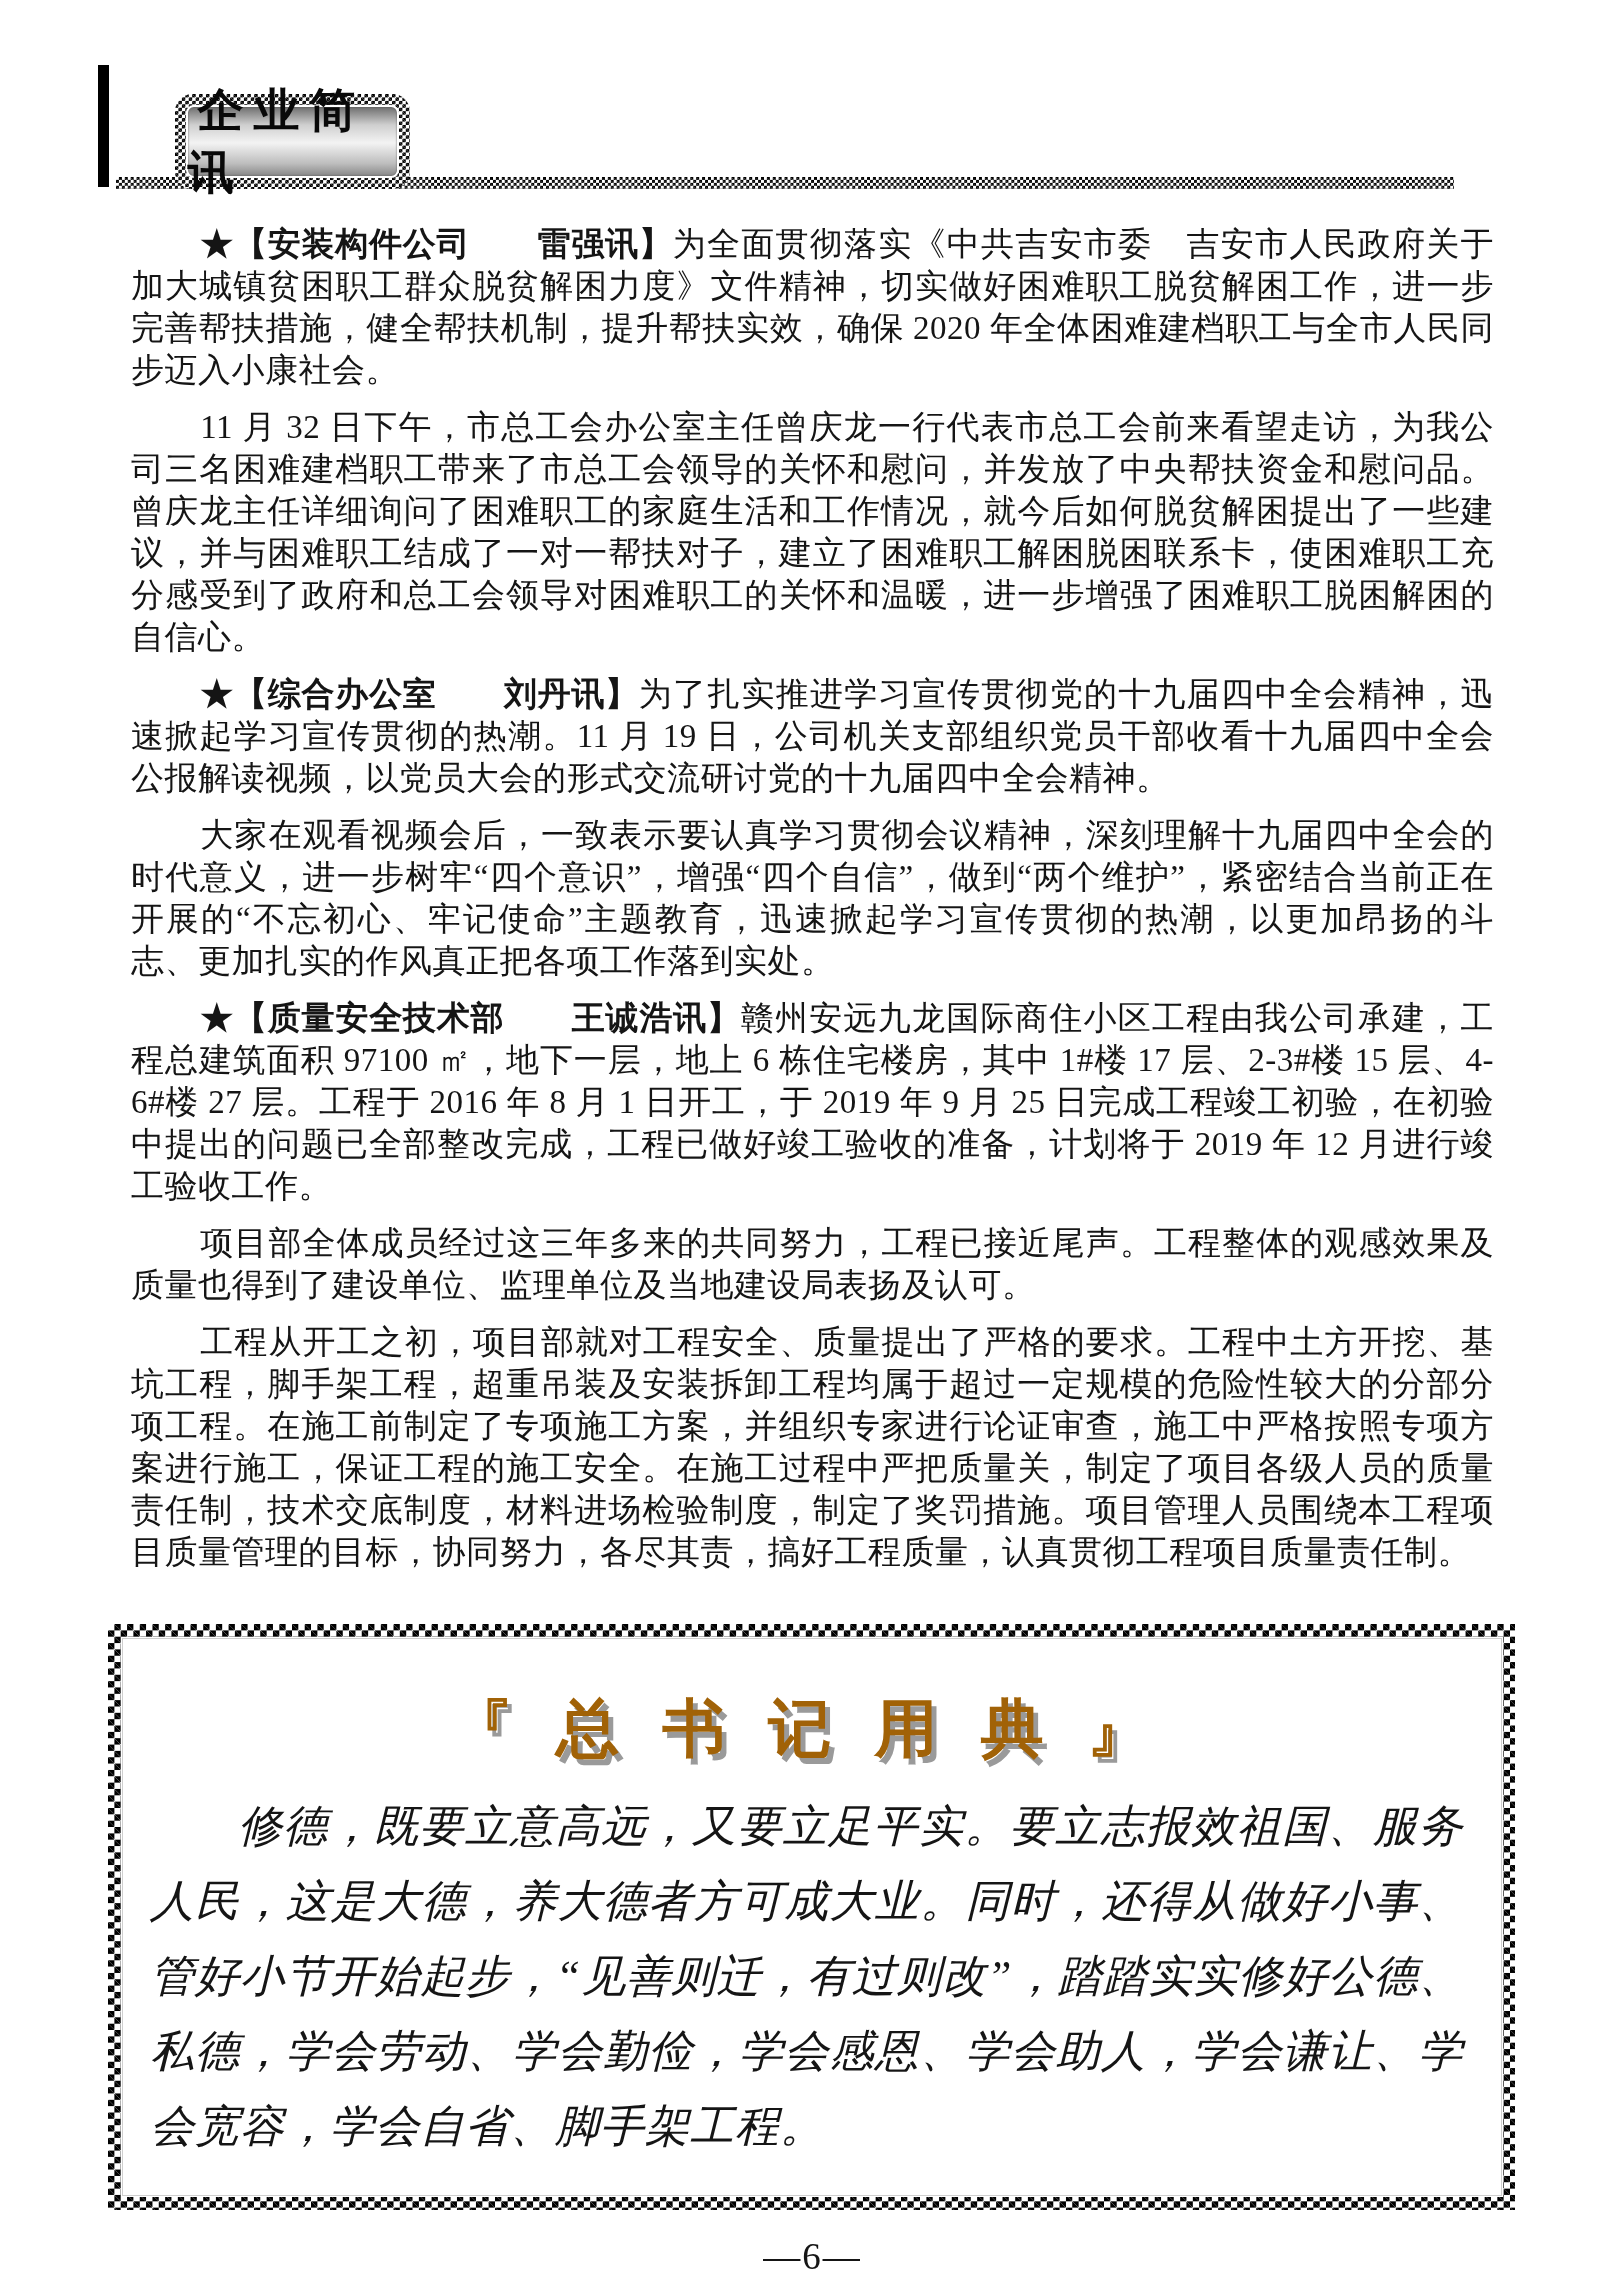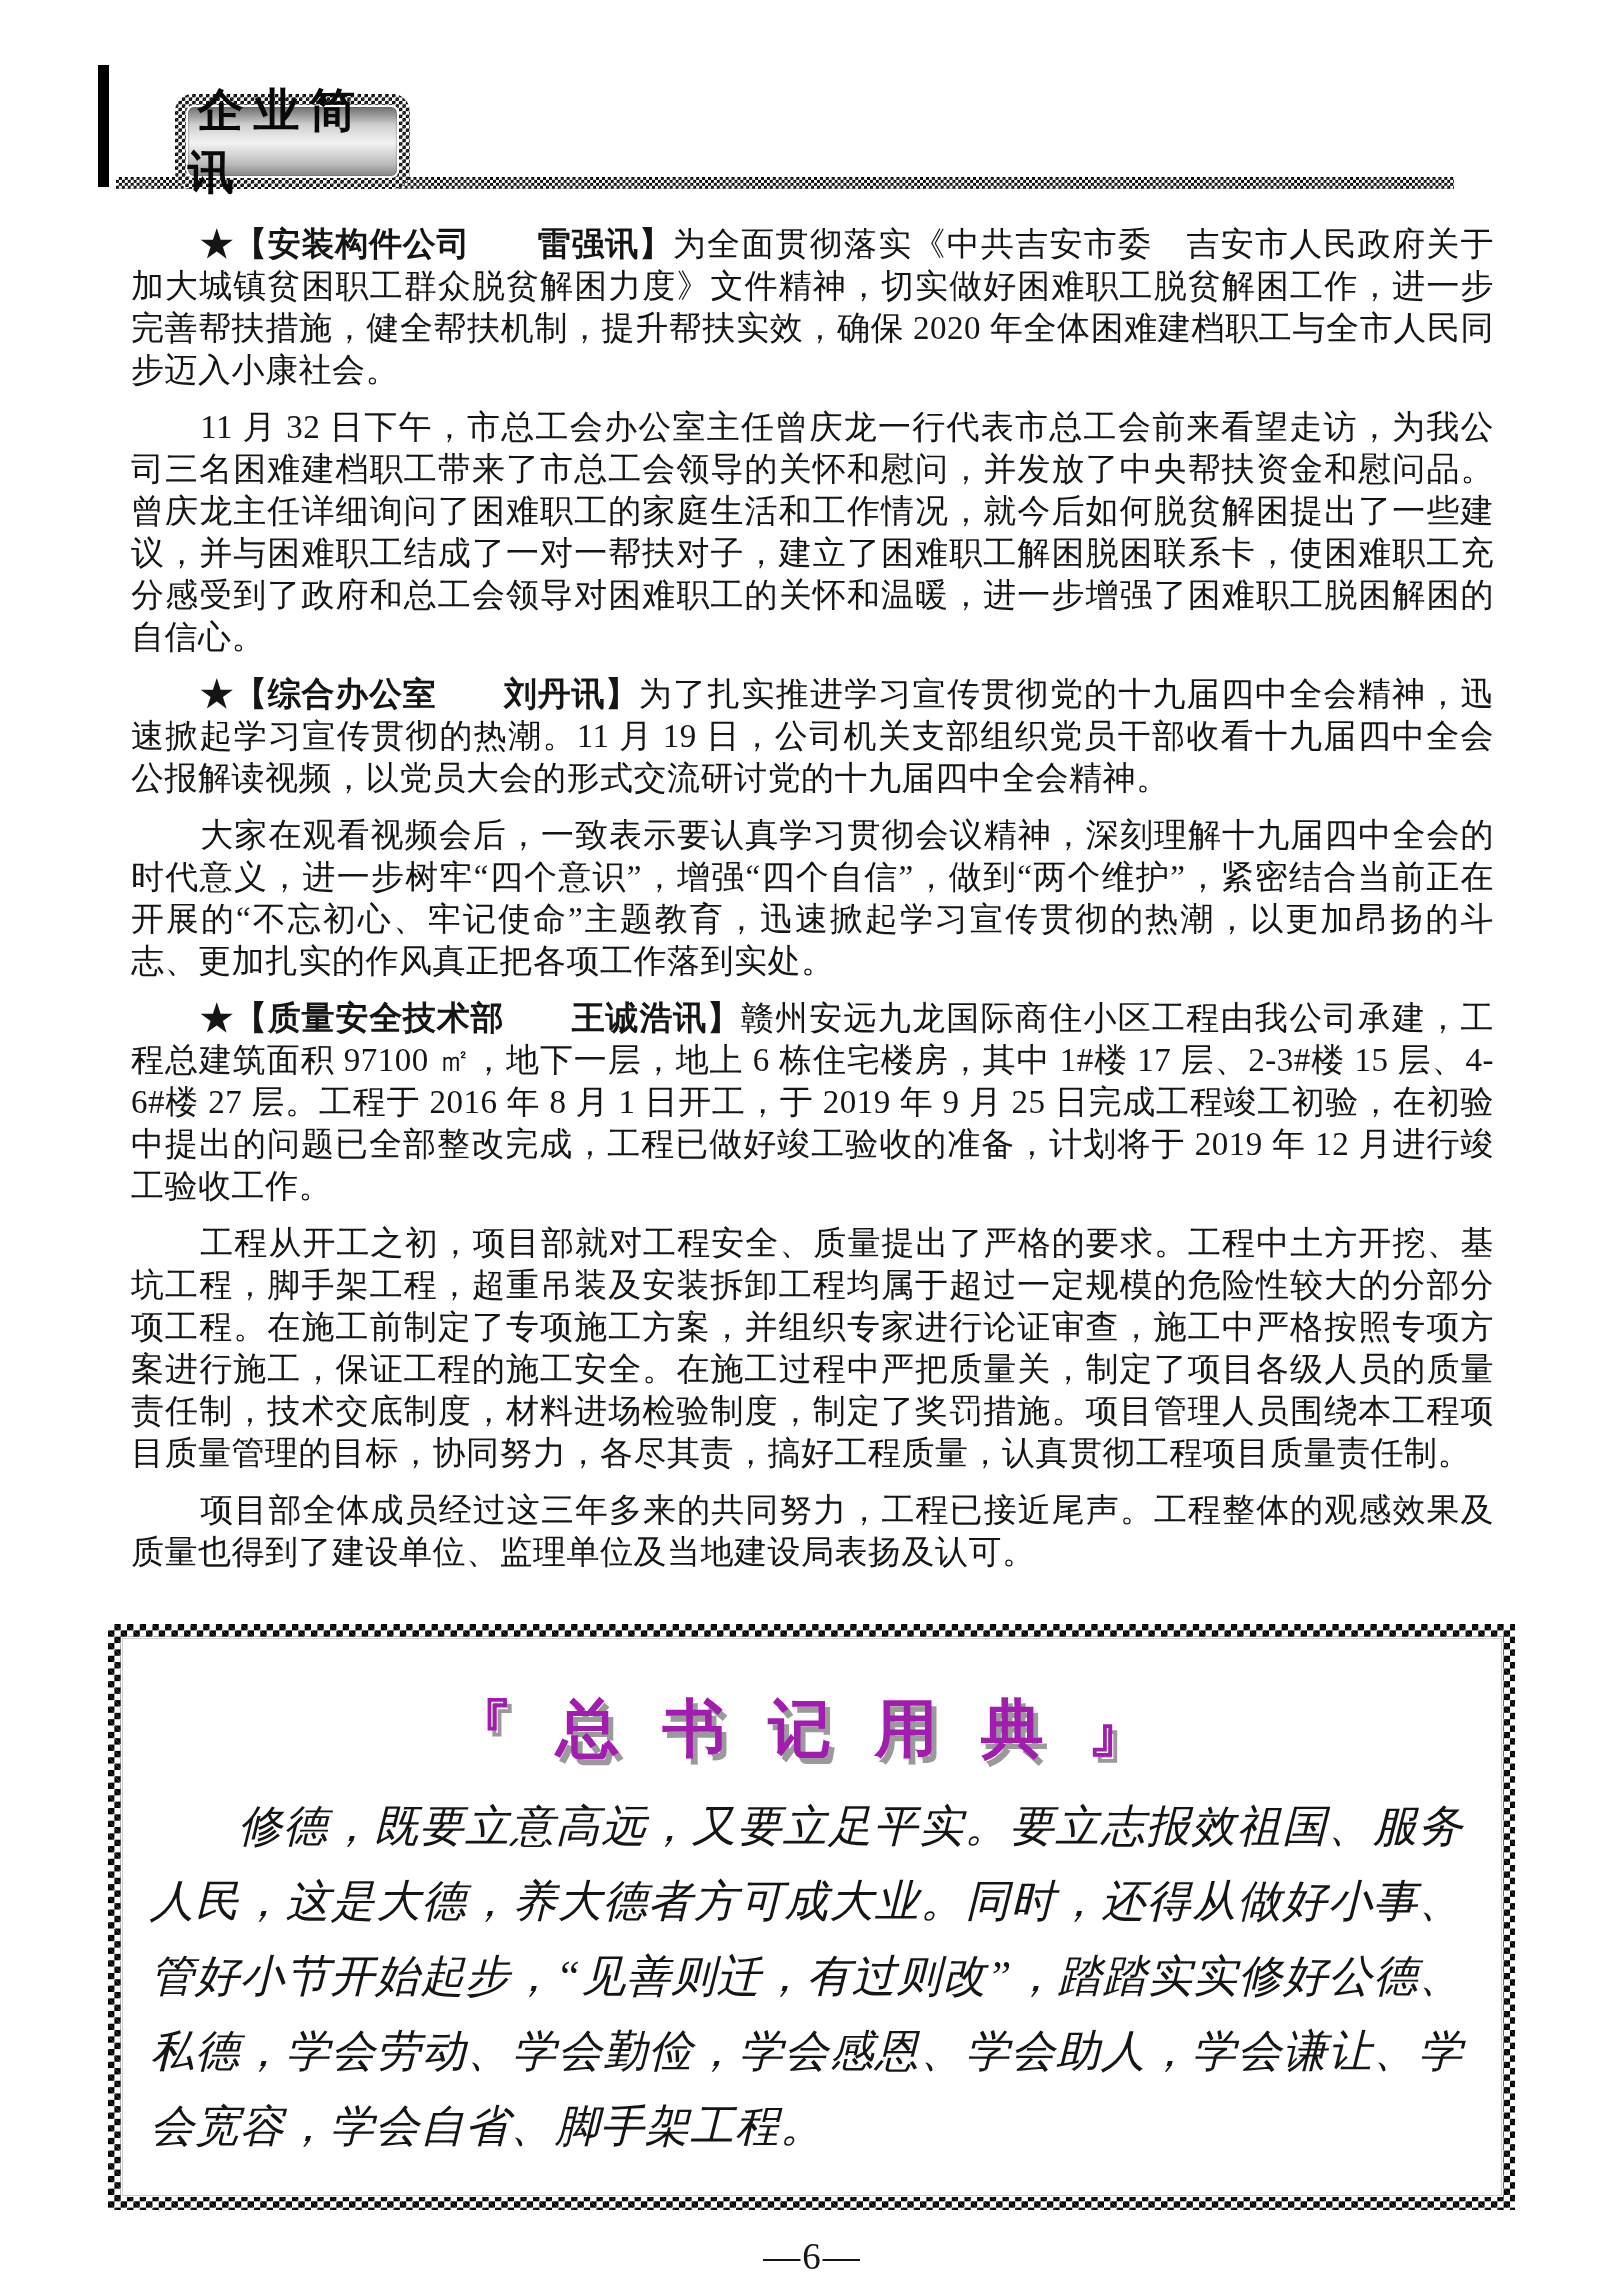--- a/index.html
+++ b/index.html
@@ -50,21 +50,21 @@
   .quote-box{
     margin:51px 0 0 -7.8px;width:1407px;box-sizing:border-box;
     padding:12.7px;background-size:12.7px 12.7px;background-position:0 0,6.4px 6.4px;
   }
   .quote-inner{
     background:#fff;box-sizing:border-box;height:100%;
     padding:25.5px 39px 33px 29px;outline:1px solid #cfcfcf;outline-offset:-2px;
   }
   .quote-title{
     text-align:center;margin:23.5px 0 9.8px 0;
-    font-weight:700;font-size:63px;letter-spacing:13.7px;color:#a21caf;
+    font-weight:700;font-size:63px;letter-spacing:13.7px;color:#a16207;
     text-shadow:4.9px 5.9px 0 #9a9a9a;
   }
   .quote-text{
     font-style:italic;font-weight:500;
     font-size:44px;line-height:75px;text-align:justify;text-indent:2em;
     margin:17.6px 0 0 0;letter-spacing:1px;
   }
 
   .page-num{
     text-align:center;font-size:37px;margin-top:25.5px;letter-spacing:2px;
@@ -86,23 +86,23 @@
   <p class="article"><span class="lead">★【安装构件公司　　雷强讯】</span><span>为全面贯彻落实《中共吉安市委　吉安市人民政府关于加大城镇贫困职工群众脱贫解困力度》文件精神，切实做好困难职工脱贫解困工作，进一步完善帮扶措施，健全帮扶机制，提升帮扶实效，确保 2020 年全体困难建档职工与全市人民同步迈入小康社会。</span></p>
 
   <p class="article"><span>11 月 32 日下午，市总工会办公室主任曾庆龙一行代表市总工会前来看望走访，为我公司三名困难建档职工带来了市总工会领导的关怀和慰问，并发放了中央帮扶资金和慰问品。曾庆龙主任详细询问了困难职工的家庭生活和工作情况，就今后如何脱贫解困提出了一些建议，并与困难职工结成了一对一帮扶对子，建立了困难职工解困脱困联系卡，使困难职工充分感受到了政府和总工会领导对困难职工的关怀和温暖，进一步增强了困难职工脱困解困的自信心。</span></p>
 
   <p class="article"><span class="lead">★【综合办公室　　刘丹讯】</span><span>为了扎实推进学习宣传贯彻党的十九届四中全会精神，迅速掀起学习宣传贯彻的热潮。11 月 19 日，公司机关支部组织党员干部收看十九届四中全会公报解读视频，以党员大会的形式交流研讨党的十九届四中全会精神。</span></p>
 
   <p class="article"><span>大家在观看视频会后，一致表示要认真学习贯彻会议精神，深刻理解十九届四中全会的时代意义，进一步树牢“四个意识”，增强“四个自信”，做到“两个维护”，紧密结合当前正在开展的“不忘初心、牢记使命”主题教育，迅速掀起学习宣传贯彻的热潮，以更加昂扬的斗志、更加扎实的作风真正把各项工作落到实处。</span></p>
 
   <p class="article"><span class="lead">★【质量安全技术部　　王诚浩讯】</span><span>赣州安远九龙国际商住小区工程由我公司承建，工程总建筑面积 97100 ㎡，地下一层，地上 6 栋住宅楼房，其中 1#楼 17 层、2-3#楼 15 层、4-6#楼 27 层。工程于 2016 年 8 月 1 日开工，于 2019 年 9 月 25 日完成工程竣工初验，在初验中提出的问题已全部整改完成，工程已做好竣工验收的准备，计划将于 2019 年 12 月进行竣工验收工作。</span></p>
 
+  <p class="article"><span>项目部全体成员经过这三年多来的共同努力，工程已接近尾声。工程整体的观感效果及质量也得到了建设单位、监理单位及当地建设局表扬及认可。</span></p>
+
   <p class="article"><span>工程从开工之初，项目部就对工程安全、质量提出了严格的要求。工程中土方开挖、基坑工程，脚手架工程，超重吊装及安装拆卸工程均属于超过一定规模的危险性较大的分部分项工程。在施工前制定了专项施工方案，并组织专家进行论证审查，施工中严格按照专项方案进行施工，保证工程的施工安全。在施工过程中严把质量关，制定了项目各级人员的质量责任制，技术交底制度，材料进场检验制度，制定了奖罚措施。项目管理人员围绕本工程项目质量管理的目标，协同努力，各尽其责，搞好工程质量，认真贯彻工程项目质量责任制。</span></p>
-
-  <p class="article"><span>项目部全体成员经过这三年多来的共同努力，工程已接近尾声。工程整体的观感效果及质量也得到了建设单位、监理单位及当地建设局表扬及认可。</span></p>
 
   <div class="quote-box checker">
     <div class="quote-inner">
       <div class="quote-title">『 总 书 记 用 典 』</div>
       <p class="quote-text">修德，既要立意高远，又要立足平实。要立志报效祖国、服务人民，这是大德，养大德者方可成大业。同时，还得从做好小事、管好小节开始起步，“见善则迁，有过则改”，踏踏实实修好公德、私德，学会劳动、学会勤俭，学会感恩、学会助人，学会谦让、学会宽容，学会自省、脚手架工程。</p>
     </div>
   </div>
 
   <div class="page-num">—6—</div>
 

